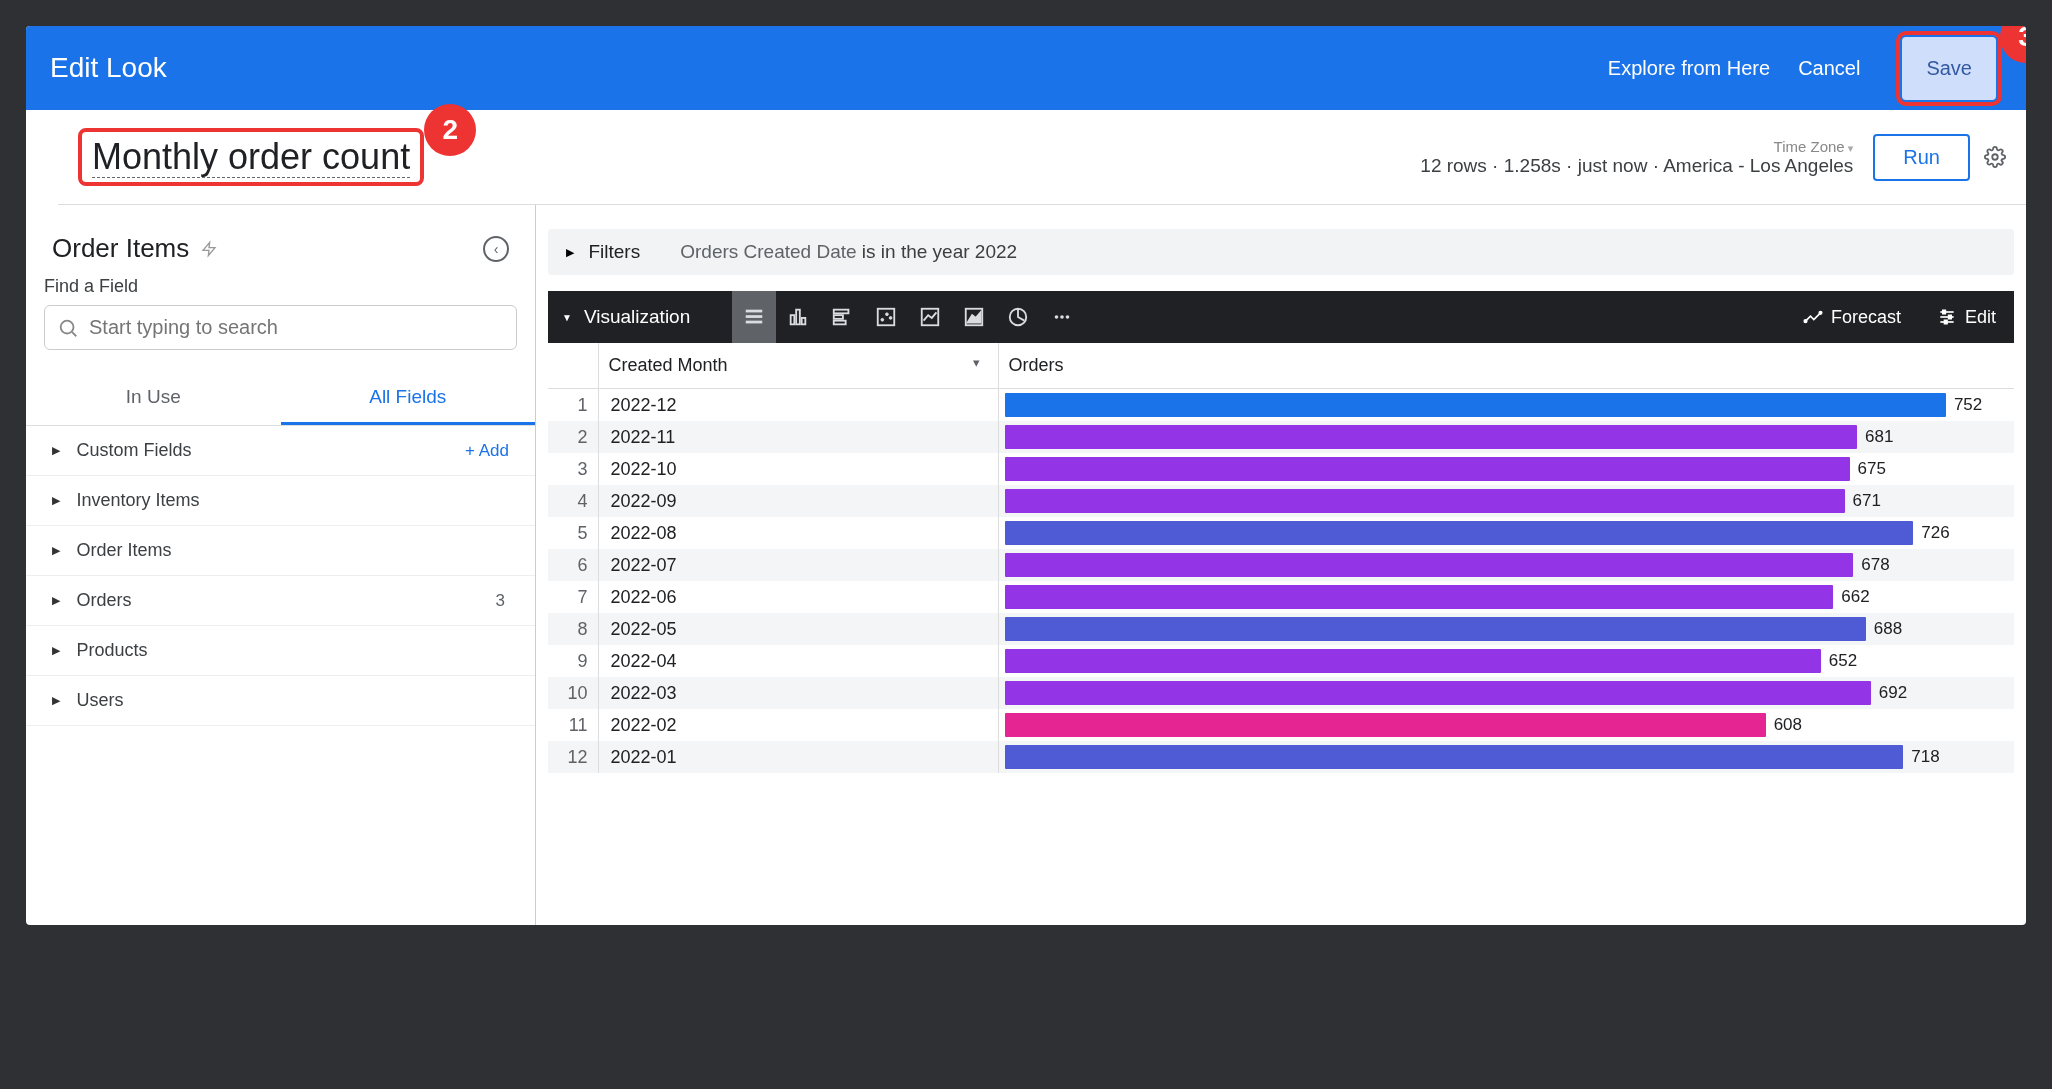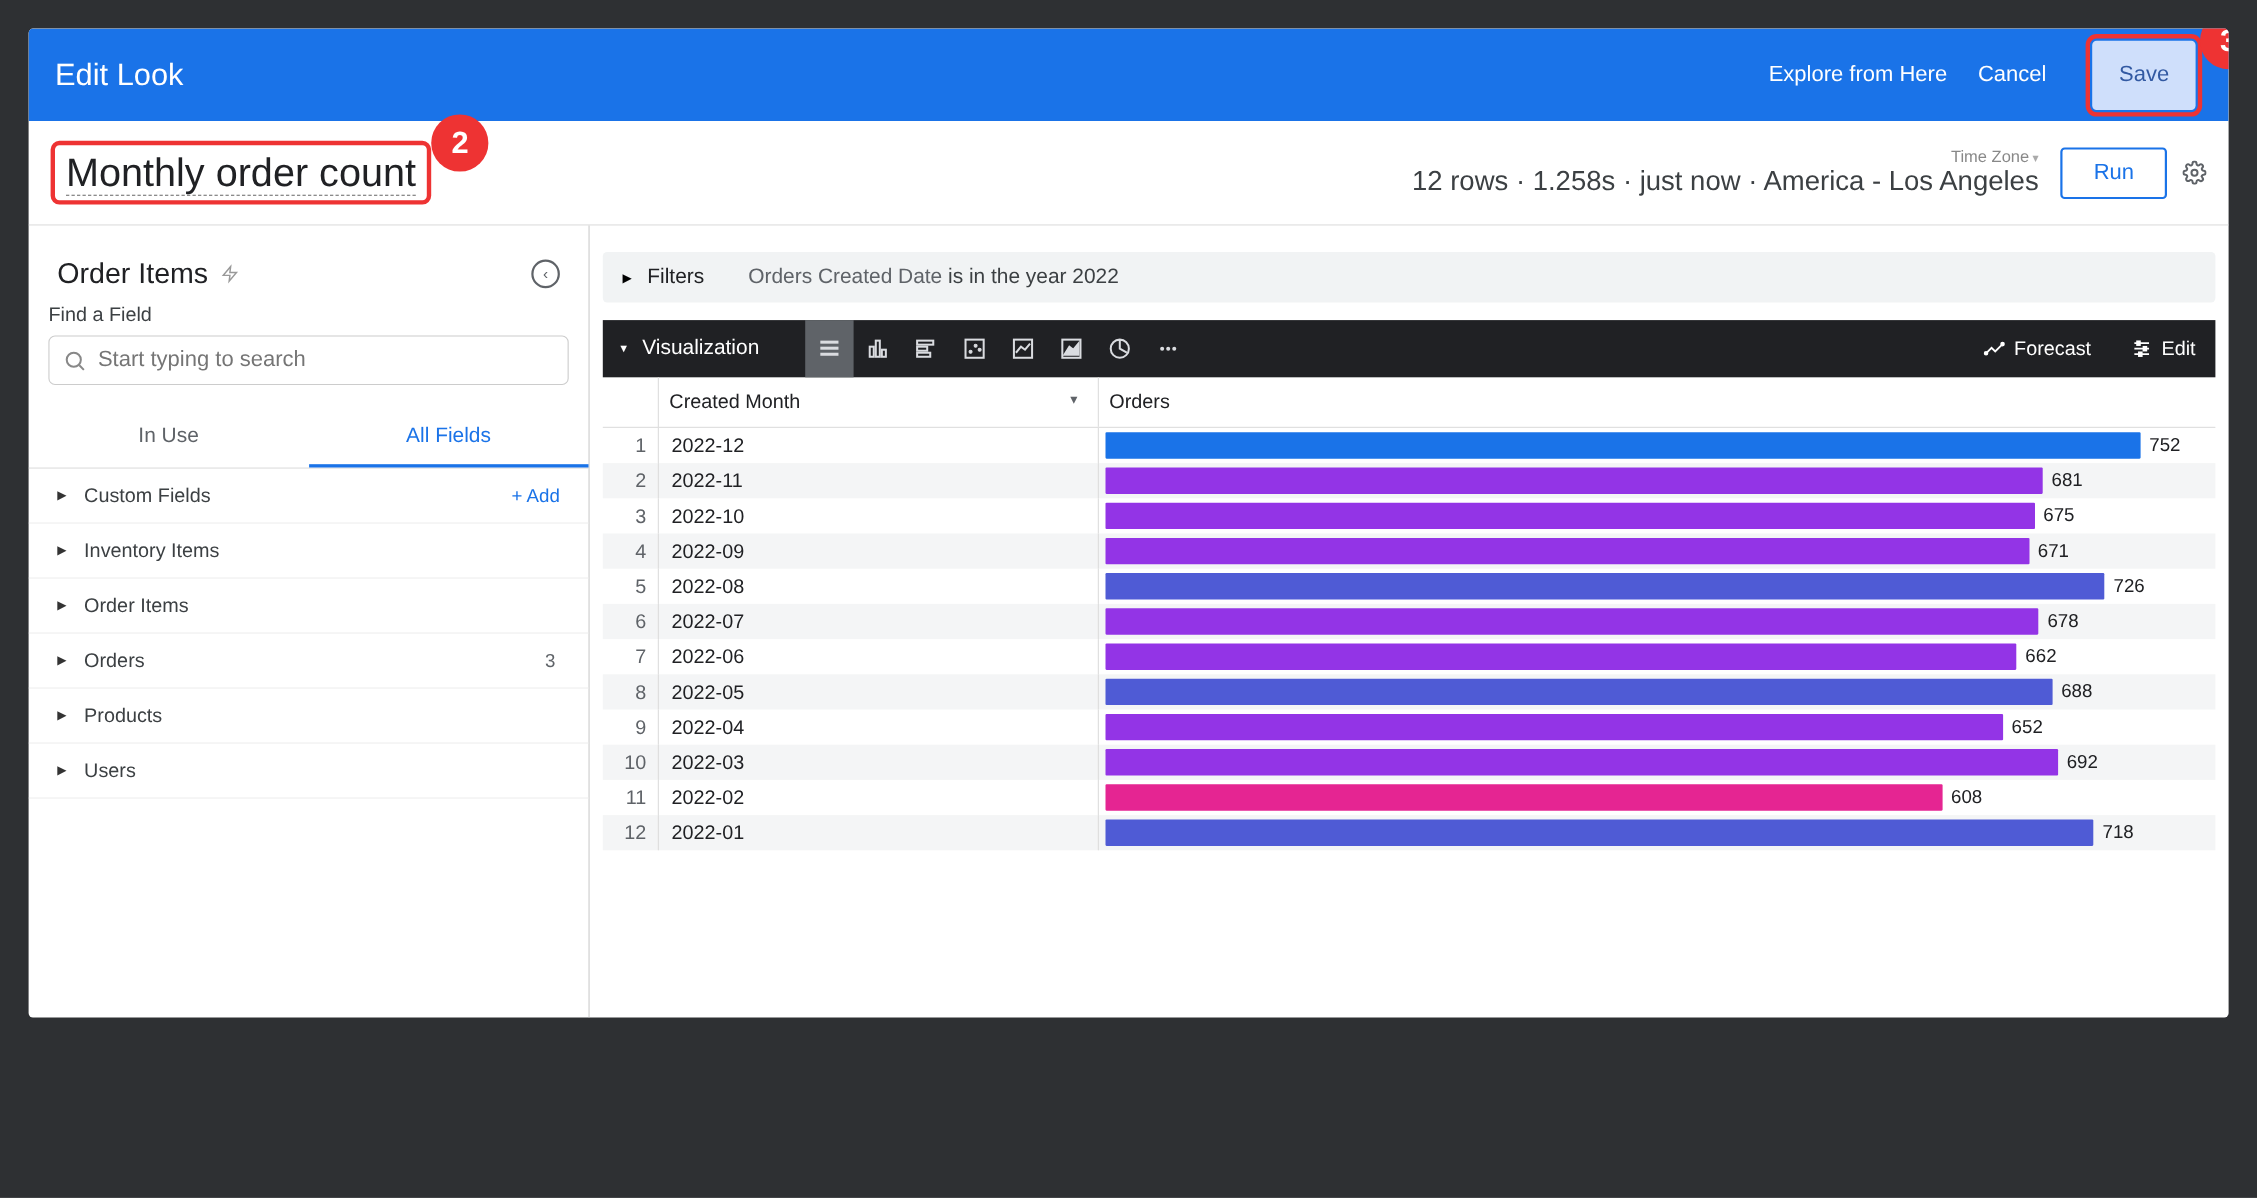--- a/index.html
+++ b/index.html
@@ -8,30 +8,30 @@
 
   
   .topbar { background: #1a73e8; color: #fff; display: flex; align-items: center; padding: 16px 24px; height: 84px; }
   .topbar-title { font-size: 28px; font-weight: 400; }
   .topbar-spacer { flex: 1; }
   .topbar-link { color: #fff; font-size: 20px; margin-right: 28px; cursor: pointer; }
   .save-btn-wrap { position: relative; border: 4px solid #e33; border-radius: 10px; padding: 2px; margin-left: 8px; }
   .save-btn { background: #cfdffb; color: #3259a2; font-size: 20px; padding: 20px 24px; border: none; border-radius: 4px; cursor: pointer; }
 
   
-  .header-row { display: flex; align-items: center; padding: 18px 20px; border-bottom: 1px solid #ddd; }
+  .header-row { display: flex; align-items: center; padding: 18px 20px; border-bottom: 1px solid #ddd; margin-left: 32px; }
   .look-title-wrap { border: 4px solid #e33; border-radius: 8px; padding: 4px 10px; position: relative; }
   .look-title { font-size: 36px; font-weight: 400; color: #202124; border-bottom: 1px dashed #666; }
   .badge { position: absolute; top: -28px; right: -56px; background: #e33; color: #fff; width: 52px; height: 52px; border-radius: 50%; display:flex; align-items:center; justify-content:center; font-size: 28px; font-weight: 700; }
   .badge3 { top: -24px; right: -54px; }
   .hdr-spacer { flex: 1; }
   .status-block { text-align: right; margin-right: 20px; }
   .tz-label { font-size: 15px; color: #888; }
   .tz-label:after { content: " ▾"; font-size: 11px; color:#aaa; }
-  .status-line { font-size: 25px; color: #3c4043; }
+  .status-line { font-size: 19px; color: #3c4043; }
   .run-btn { border: 2px solid #1a73e8; color: #1a73e8; background:#fff; font-size: 20px; padding: 10px 28px; border-radius: 4px; cursor: pointer; }
   .gear-icon { margin-left: 14px; color: #5f6368; font-size: 22px; cursor: pointer; }
 
   
   .body { display: flex; height: 720px; }
 
   
   .sidebar { width: 510px; border-right: 1px solid #ccc; display:flex; flex-direction:column;}
   .sb-head { display:flex; align-items:center; padding: 28px 26px 12px; }
   .sb-head-title { font-size: 26px; font-weight: 500; color:#202124; margin-right: 12px;}

